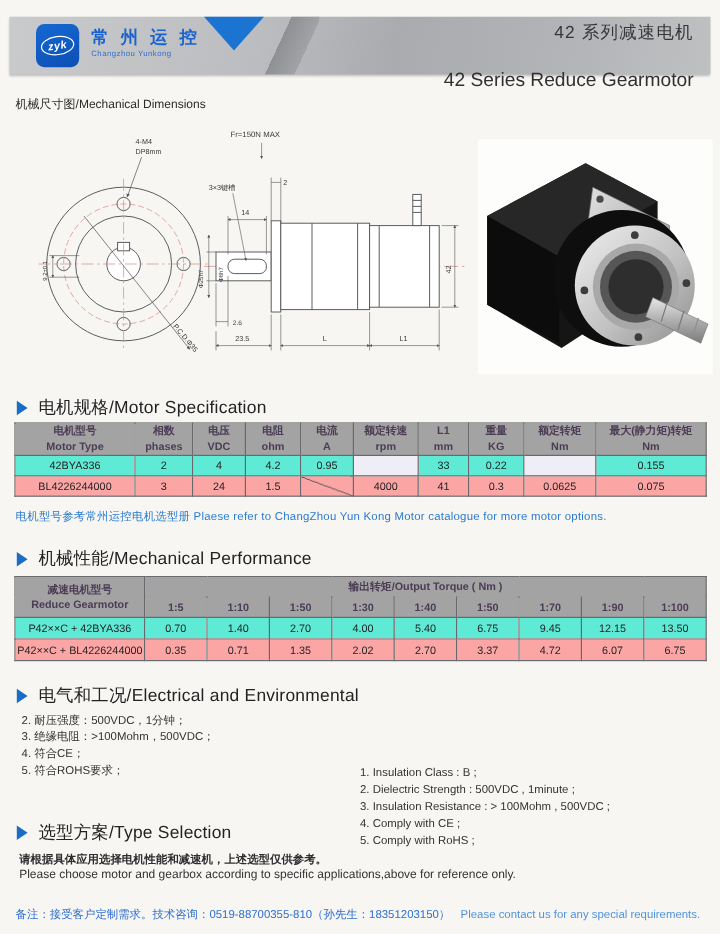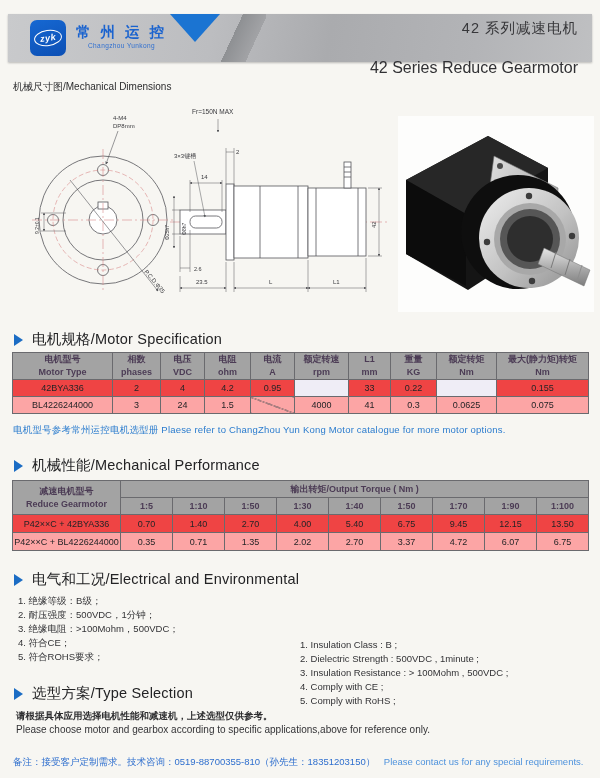--- a/index.html
+++ b/index.html
@@ -28,21 +28,21 @@
     position:absolute;left:22px;top:6px;width:36px;height:36px;border-radius:7px;
     background:linear-gradient(160deg,#1668d2,#0c4fb4);
     display:flex;align-items:center;justify-content:center;
   }
   .logo-oval{
     width:26px;height:14px;border:1.5px solid #fff;border-radius:50%;
     display:flex;align-items:center;justify-content:center;
     transform:rotate(-8deg);
   }
   .logo-oval span{color:#fff;font-size:9px;font-style:italic;font-weight:bold;letter-spacing:.5px;}
-  .company{position:absolute;left:68px;top:11px;line-height:1;text-align:center;}
+  .company{position:absolute;left:68px;top:11px;line-height:1;}
   .company .cn{color:#1a63cf;font-size:14.5px;font-weight:bold;letter-spacing:3px;}
   .company .en{color:#2f6fd0;font-size:6.5px;margin-top:3px;letter-spacing:.4px;}
   .header-title{position:absolute;right:14px;top:5px;text-align:right;line-height:1.3;}
   .header-title .cn{font-size:14.5px;color:#37373a;letter-spacing:1px;}
   .header-title .en{font-size:16px;color:#313134;margin-top:20px;}
   
   .mech-label{position:absolute;left:13px;top:80px;font-size:10px;color:#2c2c2e;}
   
   .drawing-wrap{position:absolute;left:8px;top:100px;width:388px;height:232px;}
   .photo-wrap{position:absolute;left:398px;top:116px;width:196px;height:196px;}
@@ -50,21 +50,21 @@
   .section-title{position:absolute;left:14px;display:flex;align-items:center;gap:9px;}
   .section-title .arrow{width:0;height:0;border-top:6px solid transparent;border-bottom:6px solid transparent;border-left:9px solid #1b6cc4;}
   .section-title .txt{font-size:14.5px;color:#232325;letter-spacing:.2px;}
   
   table{border-collapse:collapse;table-layout:fixed;position:absolute;left:12px;width:576px;font-size:9px;}
   th,td{border:1px solid #6a6a6e;padding:0;text-align:center;vertical-align:middle;overflow:hidden;white-space:nowrap;}
   thead th{background:#a3a3a3;color:#4c3c55;font-weight:bold;}
   th .l1{font-size:9px;line-height:13px;}
   th .l2{font-size:9px;line-height:13px;}
   tbody td{height:16px;color:#242426;background:#fca5a5;font-size:9px;}
-  tbody tr.r0 td{background:#ef4444;}
+  tbody tr.r0 td{background:#5eead4;}
   td.diag{background-image:linear-gradient(to top right,transparent 48.8%,#55565a 48.8%,#55565a 51.2%,transparent 51.2%);}
   tr.r0 td.diag{background-color:#efedf6;}
   #spec-table{top:352px;}
   #perf-table{top:480px;}
   #perf-table thead th{height:16px;}
   #perf-table tbody td{height:17px;}
   .spec-note{position:absolute;left:13px;top:424px;font-size:9.5px;color:#2b7cce;letter-spacing:.2px;}
   
   .elec-col{position:absolute;font-size:9.5px;color:#333336;line-height:14px;}
   .elec-col.cn{left:18px;top:594px;width:270px;}
@@ -405,21 +405,20 @@
     </tr>
   </tbody>
 </table>
 
 <div class="section-title" style="top:570px">
   <div class="arrow"></div>
   <div class="txt">电气和工况/Electrical and Environmental</div>
 </div>
 
 <div class="elec-col cn">
-  <div>1. 绝缘等级：B级；</div>
   <div>2. 耐压强度：500VDC，1分钟；</div>
   <div>3. 绝缘电阻：&gt;100Mohm，500VDC；</div>
   <div>4. 符合CE；</div>
   <div>5. 符合ROHS要求；</div>
 </div>
 <div class="elec-col en">
   <div>1. Insulation Class : B ;</div>
   <div>2. Dielectric Strength : 500VDC , 1minute ;</div>
   <div>3. Insulation Resistance : &gt; 100Mohm , 500VDC ;</div>
   <div>4. Comply with CE ;</div>

